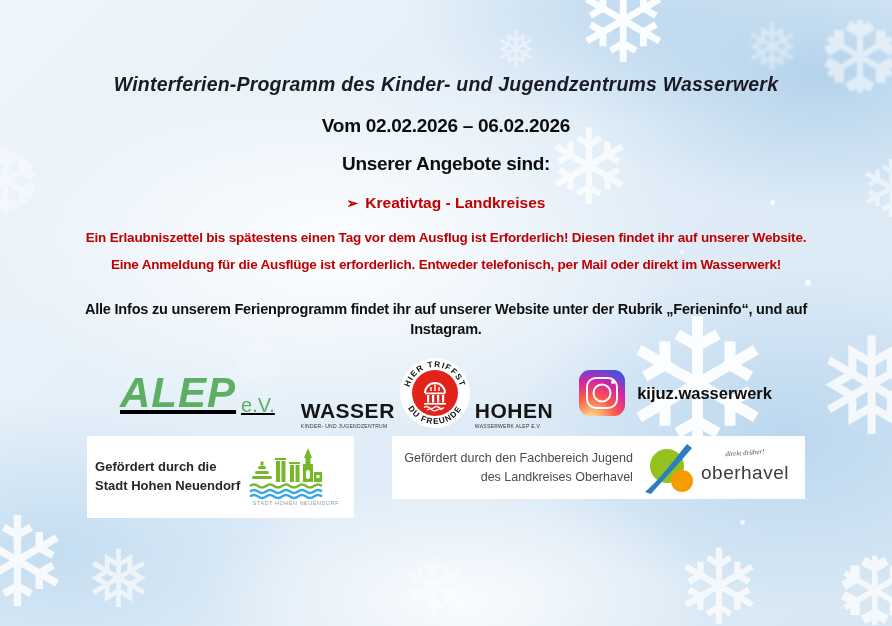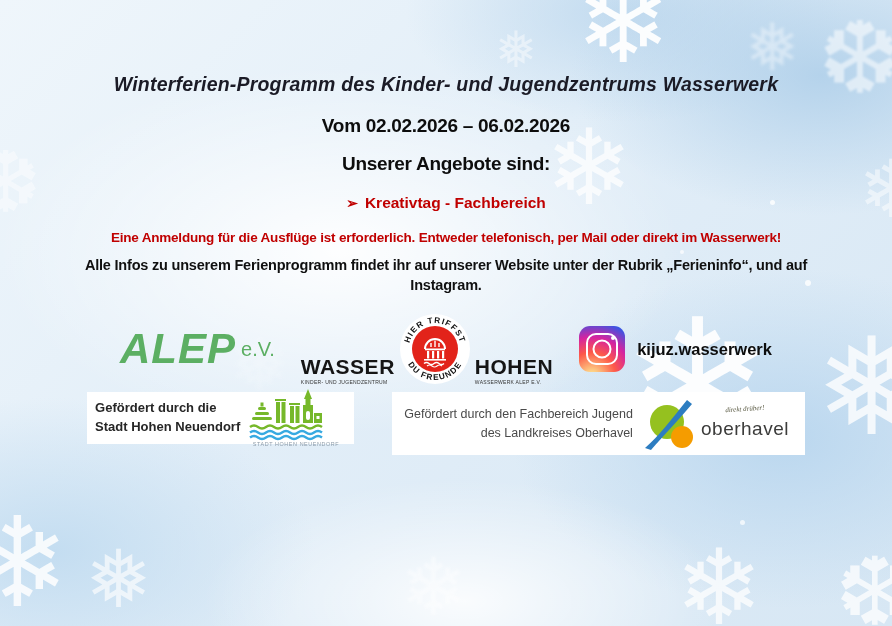--- a/index.html
+++ b/index.html
@@ -22,39 +22,39 @@
   .title{margin:72px 20px 0;font-size:19.5px;font-weight:700;font-style:italic;color:#1b1b26;letter-spacing:.2px;line-height:24px;}
   .date-line{margin-top:18px;font-size:19px;font-weight:700;color:#0d0d0d;letter-spacing:-.3px;line-height:24px;}
   .offers-heading{margin-top:14px;font-size:19px;font-weight:700;color:#0d0d0d;letter-spacing:-.3px;line-height:24px;}
   .offers{margin-top:14px;}
   .offer{font-size:15.5px;font-weight:700;color:#c00000;line-height:25px;}
   .offer .bullet{margin-right:7px;font-size:14px;}
   .offer .suffix{color:#1f3864;}
   .footnote{margin-top:8px;font-size:14.5px;font-weight:700;color:#0a0a12;line-height:18px;letter-spacing:-.2px;}
   .notice{margin-top:13px;font-size:13.5px;font-weight:700;color:#c00000;line-height:17px;letter-spacing:-.2px;}
   .notice + .notice{margin-top:10px;}
-  .info{margin:9px auto 0;max-width:775px;font-size:14.5px;font-weight:700;color:#101010;line-height:20px;letter-spacing:-.2px;}
+  .info{margin:26px auto 0;max-width:775px;font-size:14.5px;font-weight:700;color:#101010;line-height:20px;letter-spacing:-.2px;}
   .logos-row{margin-top:17px;height:74px;display:flex;justify-content:center;align-items:center;gap:26px;}
-  .alep{display:flex;align-items:center;}
+  .alep{display:flex;align-items:flex-end;text-decoration:underline;}
   .alep-name{font-size:42px;font-weight:800;font-style:italic;color:#5caf63;letter-spacing:1px;}
   .alep-suffix{font-size:20px;color:#5caf63;margin-left:5px;}
   .ww{display:flex;align-items:center;gap:4px;}
   .ww-stack{display:flex;flex-direction:column;align-items:flex-start;text-align:left;}
   .ww-word{font-size:21px;font-weight:800;color:#151515;letter-spacing:.5px;line-height:22px;margin-top:43px;}
   .ww-sub{font-size:5px;color:#333;letter-spacing:.3px;margin-top:1px;white-space:nowrap;}
   .ig{display:flex;align-items:center;gap:12px;}
   .ig-icon{position:relative;width:46px;height:46px;border-radius:11px;
     background:radial-gradient(circle at 28% 110%, #fdf497 0%, #fd5949 40%, #d6249f 65%, #285AEB 95%);}
   .ig-body{position:absolute;inset:7px;border:2.5px solid #fff;border-radius:10px;}
   .ig-lens{position:absolute;width:15px;height:15px;border:2.5px solid #fff;border-radius:50%;top:50%;left:50%;transform:translate(-50%,-50%);}
   .ig-dot{position:absolute;width:4px;height:4px;background:#fff;border-radius:50%;top:10px;right:10px;}
   .ig-handle{font-size:16.5px;font-weight:700;color:#0d0d0d;}
   .funding-row{margin-top:6px;display:flex;justify-content:center;align-items:flex-start;gap:38px;}
   .fund-box{background:#fff;display:flex;align-items:center;box-sizing:border-box;}
-  .stadt-box{gap:6px;padding:5px 8px;height:52px;}
+  .stadt-box{gap:6px;padding:5px 8px;height:82px;}
   .stadt-text{font-size:13px;font-weight:700;color:#262626;line-height:1.45;text-align:left;white-space:nowrap;}
   .oh-box{gap:10px;padding:23px 12px;height:63px;}
   .oh-text{font-size:12.5px;color:#4a4a4a;line-height:1.5;text-align:right;white-space:nowrap;}
 </style>
 </head>
 <body>
 
 <div class="poster">
 
   <span class="flake" style="left:575px;top:-35px;font-size:115px;opacity:.95;"></span>
@@ -81,25 +81,26 @@
   <div class="content">
 
     <h1 class="title">Winterferien-Programm des Kinder- und Jugendzentrums Wasserwerk</h1>
 
     <div class="date-line">Vom 02.02.2026 – 06.02.2026</div>
 
     <div class="offers-heading">Unserer Angebote sind:</div>
 
     <div class="offers">
       <div class="offer">
-        <span class="bullet">➢</span><span>Kreativtag - Fachbereich</span><span class="suffix"></span>
+        <span class="bullet">➢</span><span>Kreativtag - Landkreises</span><span class="suffix"></span>
       </div>
     </div>
 
 
+    <div class="notice">Ein Erlaubniszettel bis spätestens einen Tag vor dem Ausflug ist Erforderlich! Diesen findet ihr auf unserer Website.</div>
     <div class="notice">Eine Anmeldung für die Ausflüge ist erforderlich. Entweder telefonisch, per Mail oder direkt im Wasserwerk!</div>
 
     <div class="info">Alle Infos zu unserem Ferienprogramm findet ihr auf unserer Website unter der Rubrik „Ferieninfo“, und auf Instagram.</div>
 
     <div class="logos-row">
 
       <div class="alep">
         <span class="alep-name">ALEP</span>
         <span class="alep-suffix">e.V.</span>
       </div>

